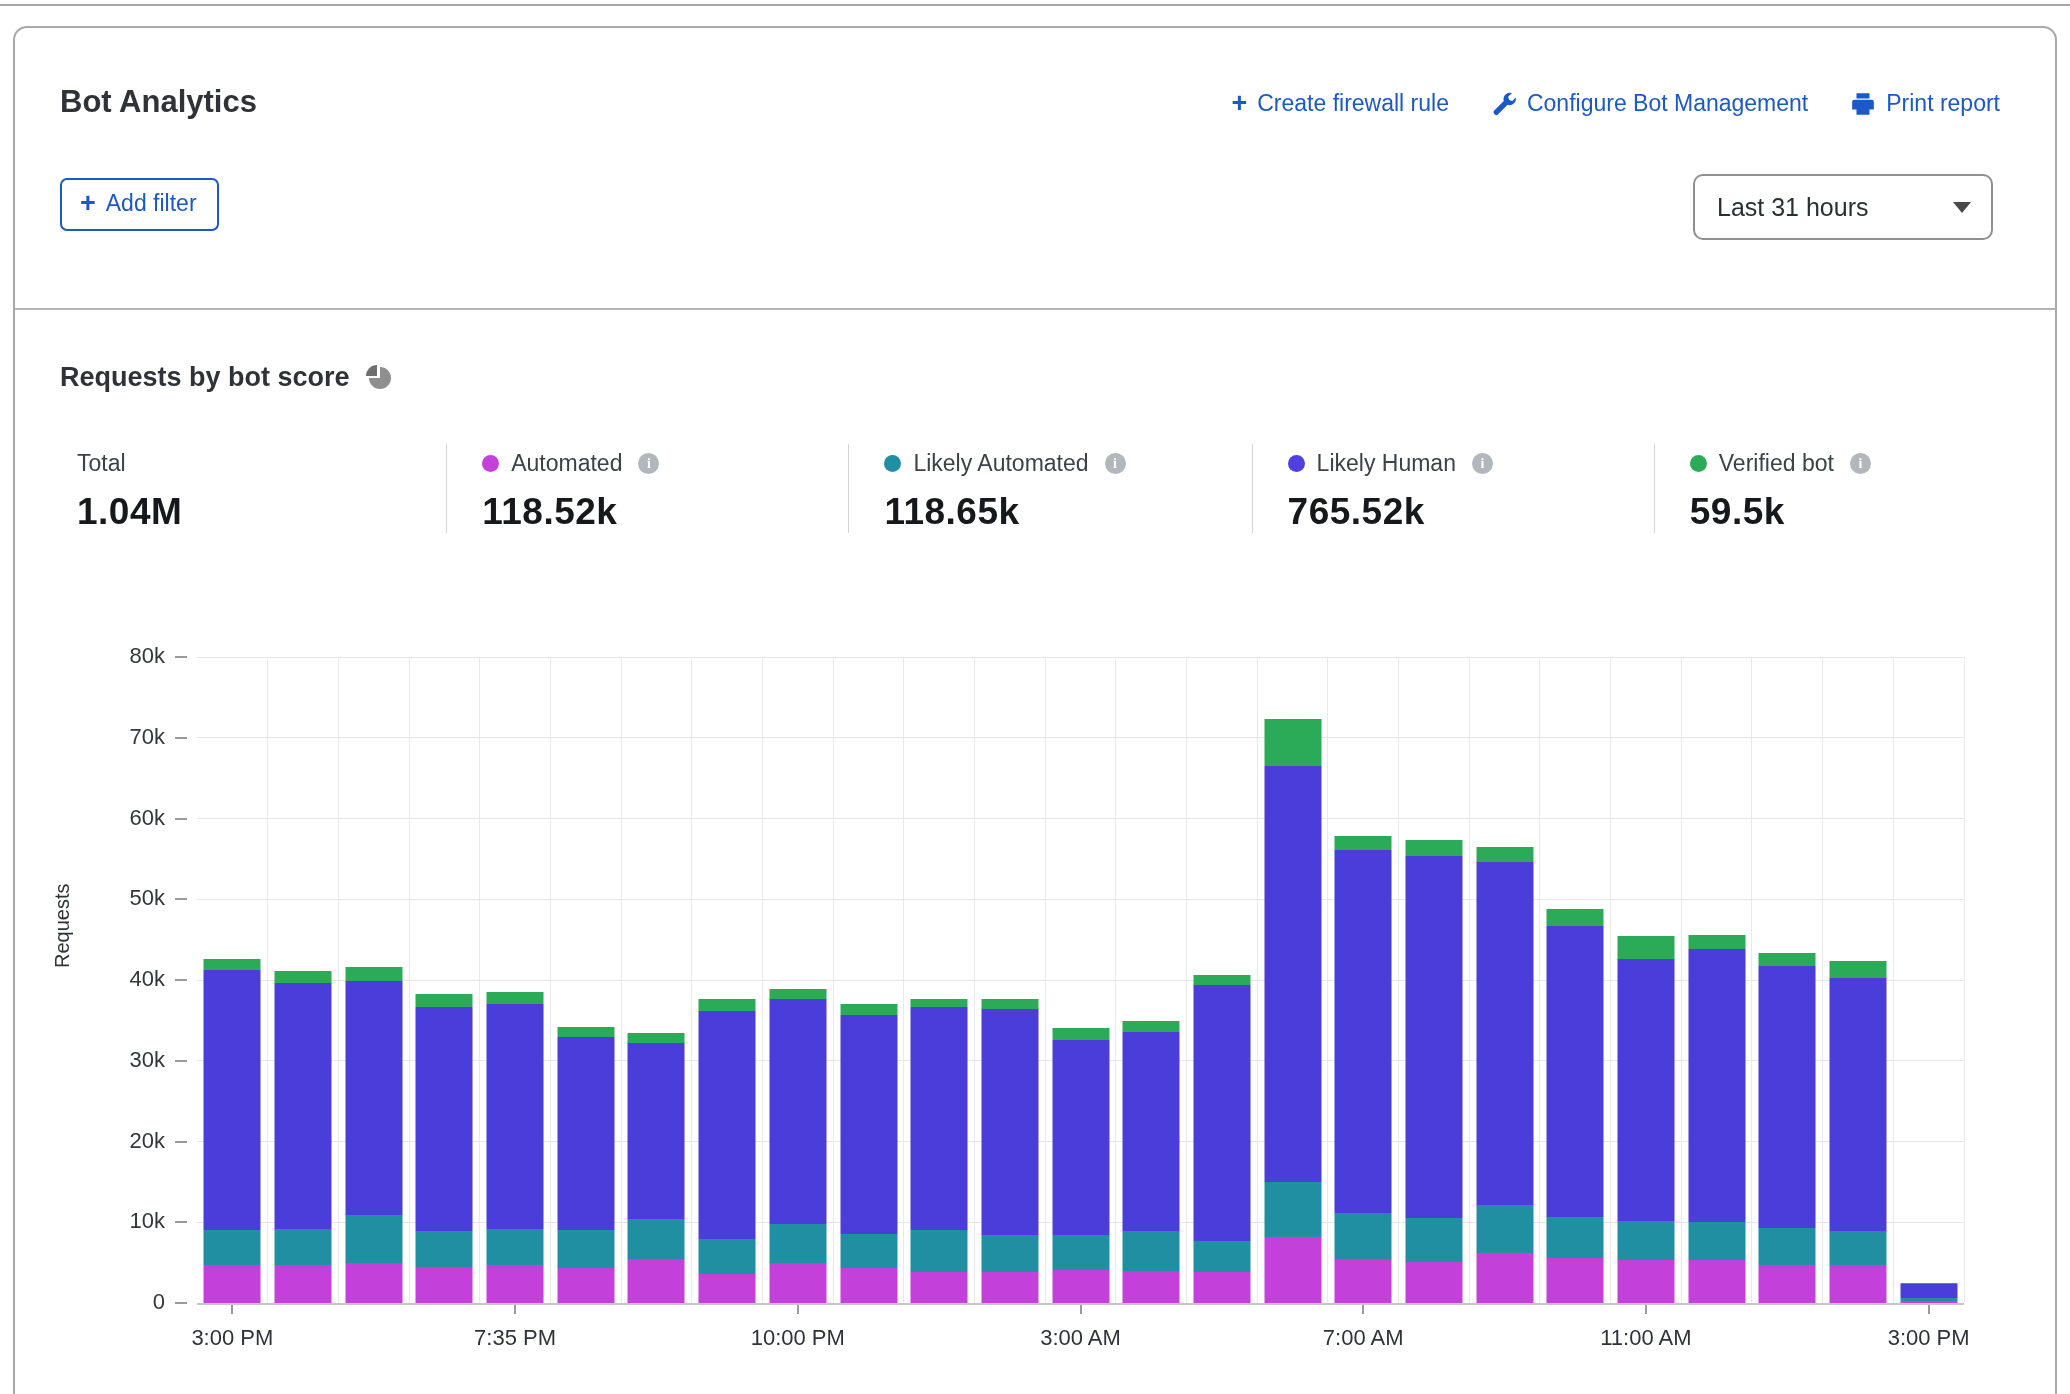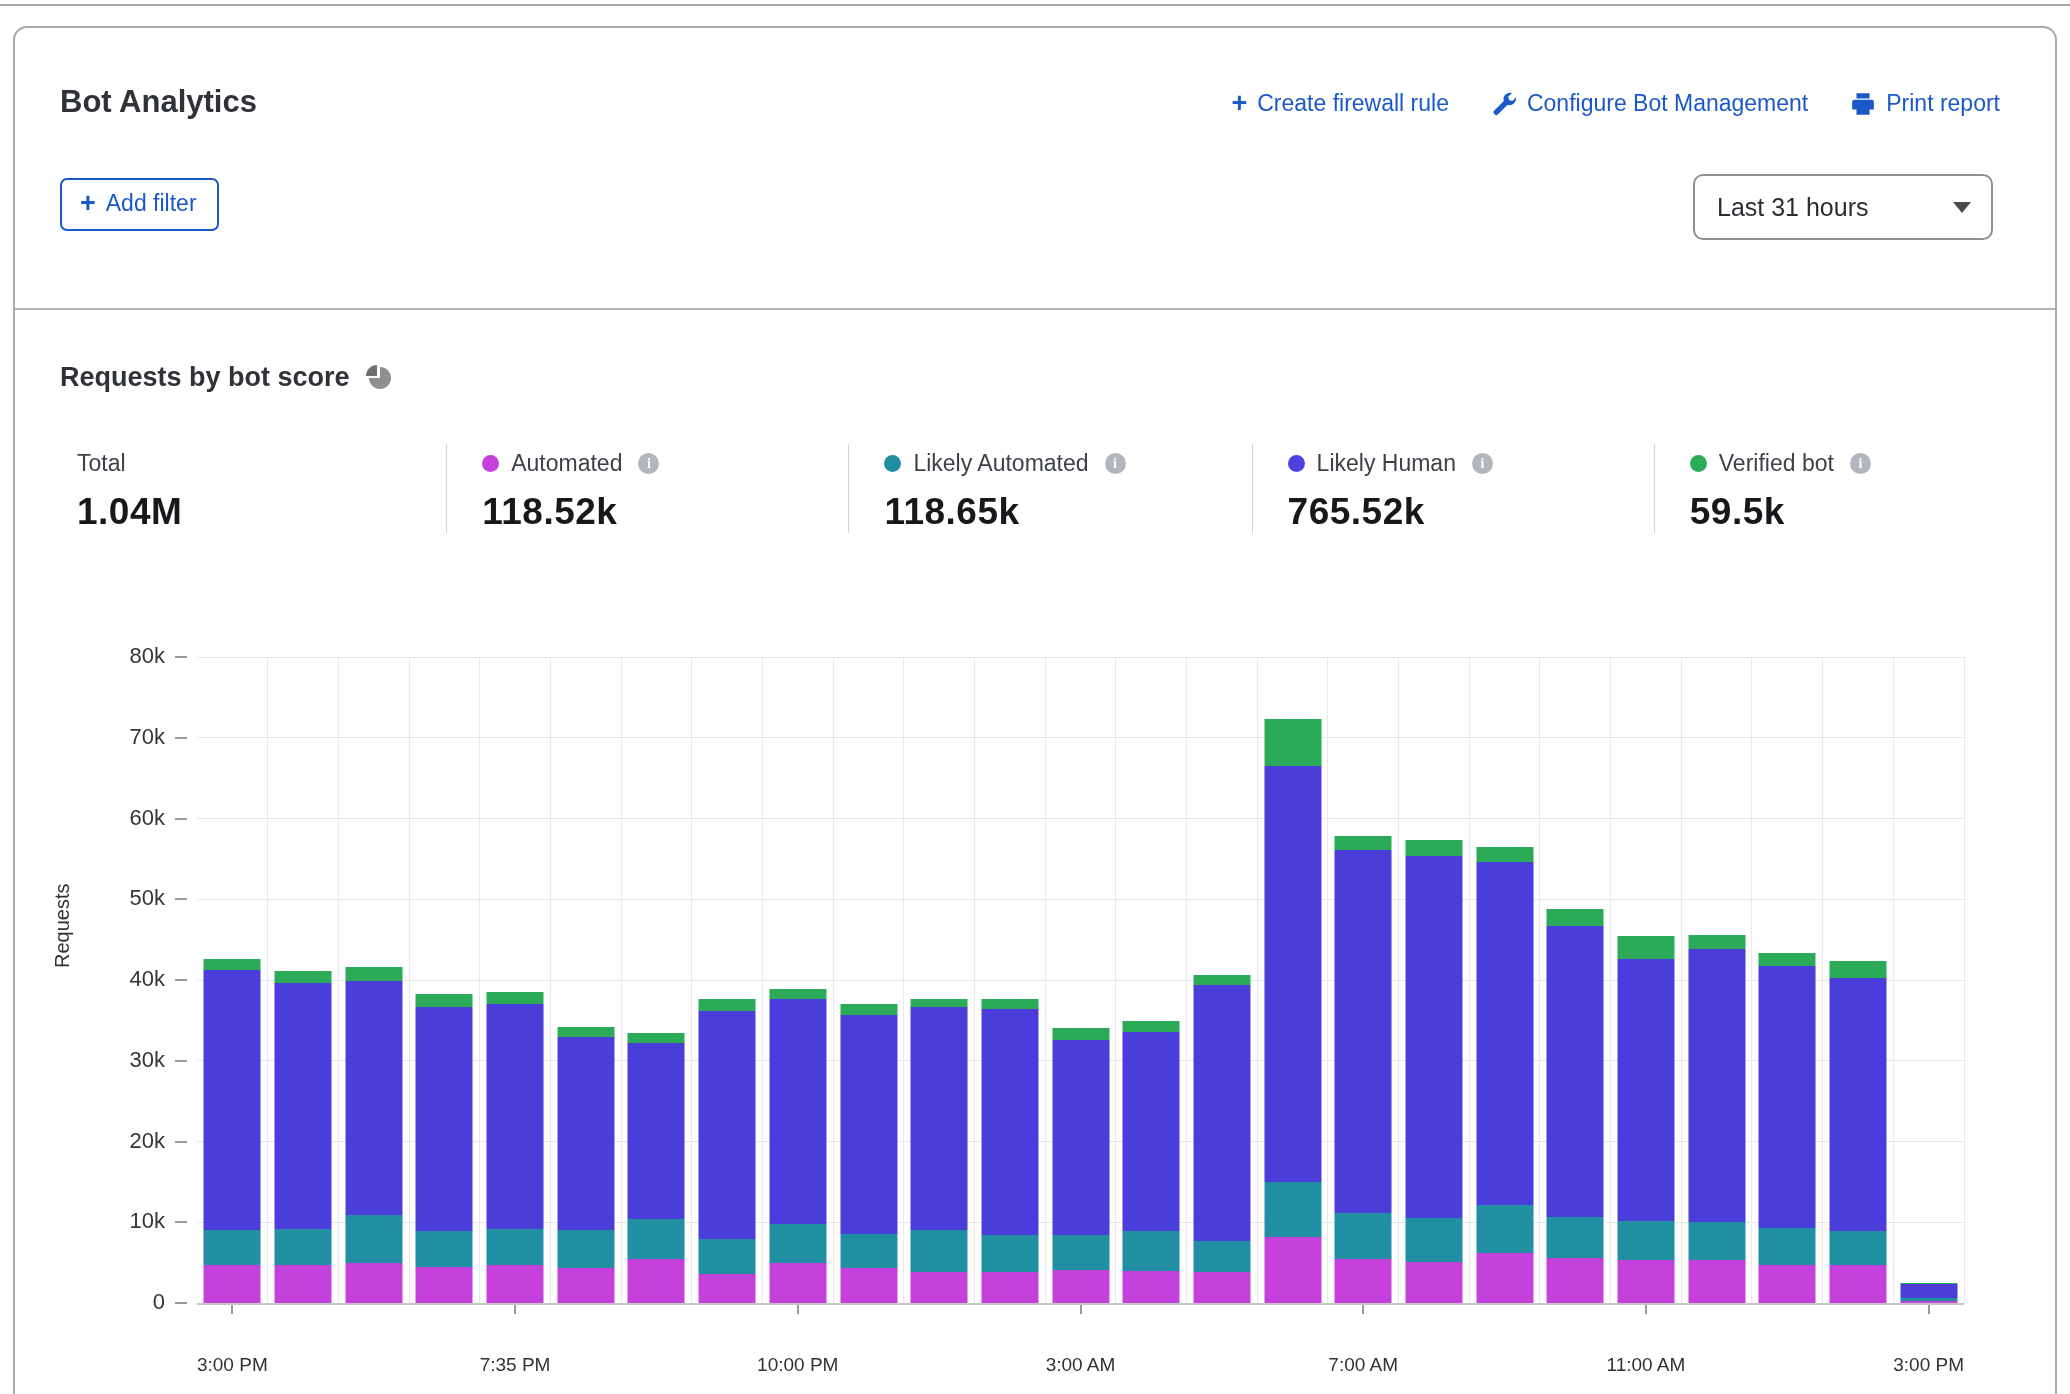--- a/index.html
+++ b/index.html
@@ -44,21 +44,21 @@
   .hgrid{position:absolute;left:0;width:100%;height:1px;background:#e6e6e6;}
   .vgrid{position:absolute;top:0;height:100%;width:1px;background:#e9e9e9;}
   .bars{position:absolute;inset:0;display:flex;}
   .cell{position:relative;flex:1 1 0;}
   .bar{position:absolute;bottom:0;left:50%;transform:translateX(-50%);width:57px;
     display:flex;flex-direction:column;justify-content:flex-end;}
   .seg{width:100%;}
   .ylab{position:absolute;width:70px;text-align:right;font-size:22px;color:#33373c;}
   .ytick{position:absolute;width:12px;height:2px;background:#9a9a9a;}
   .xtick{position:absolute;width:2px;height:9px;background:#9a9a9a;}
-  .xlab{position:absolute;width:160px;text-align:center;font-size:19px;color:#2f3338;margin-top:29px;}
+  .xlab{position:absolute;width:160px;text-align:center;font-size:22px;color:#2f3338;}
   .yaxis-title{position:absolute;left:36px;top:940px;font-size:20px;color:#2f3338;
     transform:rotate(-90deg);transform-origin:left top;}
   .xaxis-title{position:absolute;font-size:21px;color:#2f3338;text-align:center;width:300px;}
 </style>
 </head>
 <body>
 
 <div class="top-rule"></div>
 
 <div class="card">

